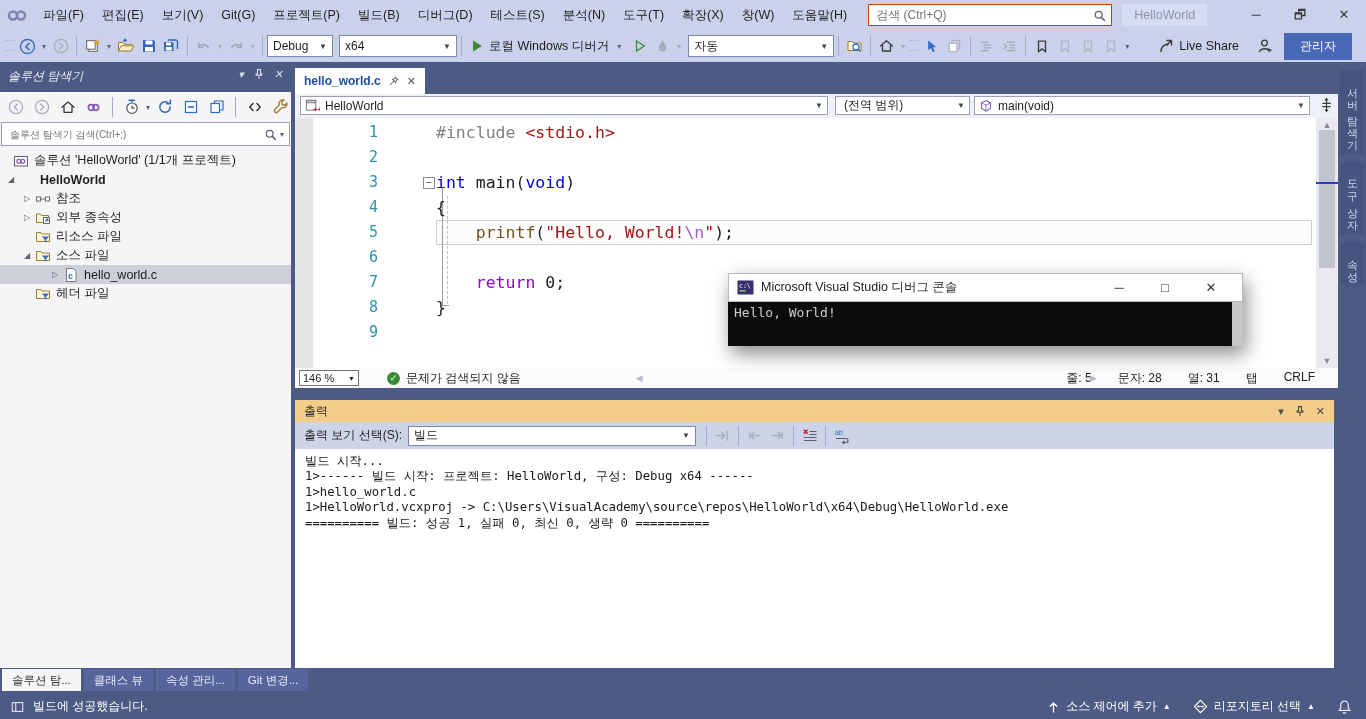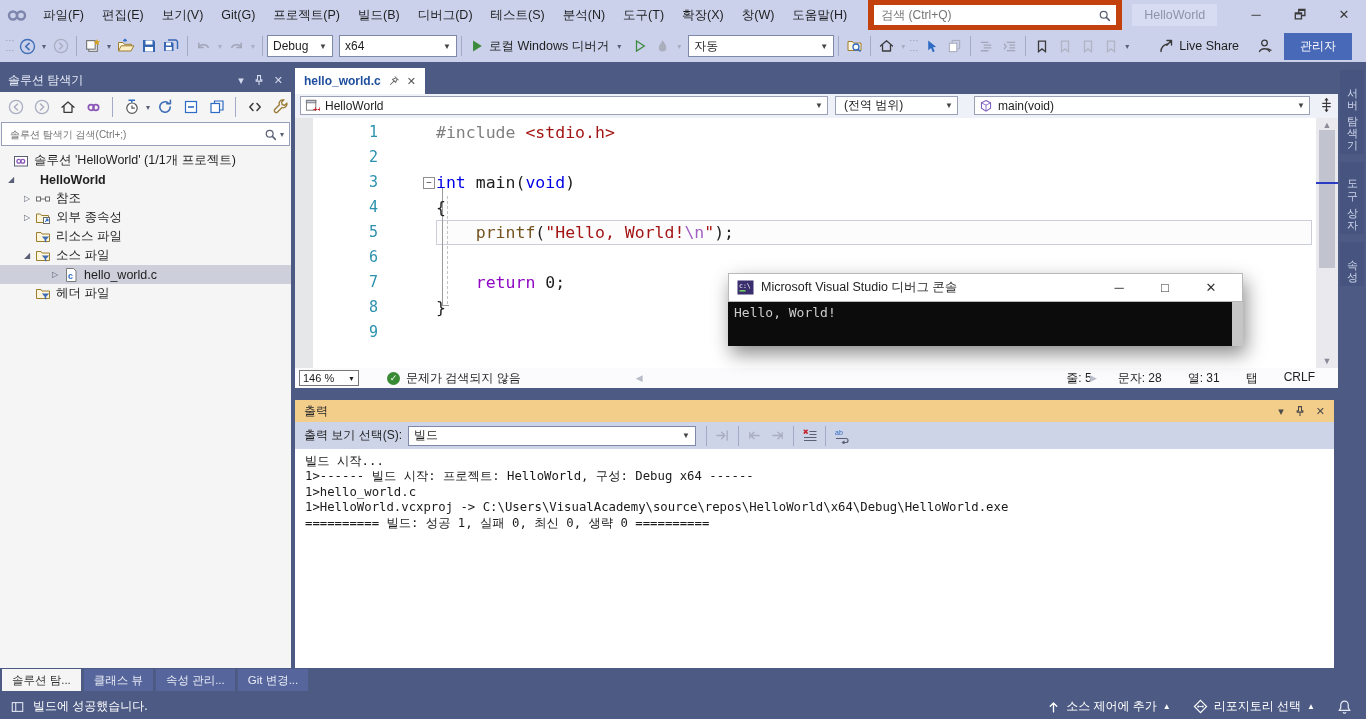--- a/index.html
+++ b/index.html
@@ -8,21 +8,21 @@
        -webkit-font-smoothing:antialiased;}
   .abs{position:absolute;}
   .icon{display:inline-flex;align-items:center;justify-content:center;}
   .icon svg{display:block;}
 
   
   #titlebar{left:0;top:0;width:1366px;height:30px;background:#CBD1EB;display:flex;align-items:center;}
   #vs-logo{width:34px;display:flex;justify-content:center;}
   #menu-items{display:flex;align-items:center;height:30px;}
   .menu-item{padding:0 9px;font-size:12.5px;color:#1E1E1E;line-height:30px;white-space:nowrap;}
-  #qsearch{margin-left:12px;width:232px;height:20px;background:#fff;border:6px solid #c2410c;
+  #qsearch{margin-left:12px;width:232px;height:20px;background:#fff;border:1px solid #c2410c;
            display:flex;align-items:center;padding:0 5px;}
   #qsearch input{border:0;outline:0;flex:1;font-size:12px;color:#767676;background:transparent;font-family:inherit;}
   #title-chip{margin-left:10px;padding:4px 12px;background:#D7DCF2;color:#8F94AB;font-size:12.5px;}
   #win-controls{margin-left:auto;display:flex;height:30px;}
   .winbtn{width:44px;text-align:center;line-height:30px;color:#3A3A3A;font-size:13px;}
 
   
   #toolbar{left:0;top:30px;width:1366px;height:32px;background:#CBD1EB;display:flex;align-items:center;padding:0 4px;box-sizing:border-box;}
   .grip{color:#9AA1C0;font-size:9px;letter-spacing:1px;margin:0 3px;writing-mode:vertical-rl;line-height:6px;}
   .tbtn{width:23px;height:24px;display:flex;align-items:center;justify-content:center;flex:none;}
@@ -31,21 +31,21 @@
   .tsep{width:1px;height:20px;background:#A3AAC8;margin:0 4px;flex:none;}
   .combo{height:22px;background:#fff;border:1px solid #7E88A8;display:flex;align-items:center;
          font-size:12px;color:#1E1E1E;padding:0 5px;box-sizing:border-box;flex:none;}
   .combo .arr{margin-left:auto;font-size:8px;color:#444;padding-left:6px;}
   .runbtn{display:flex;align-items:center;gap:5px;font-size:12.5px;color:#1E1E1E;margin:0 4px;flex:none;}
   #admin-btn{background:#4868B8;color:#fff;font-size:12px;padding:5px 16px;margin:0 10px 0 8px;flex:none;}
   #live-share{display:flex;align-items:center;gap:5px;font-size:12.5px;color:#1E1E1E;flex:none;margin-right:14px;}
 
   
   #sepanel{left:0;top:68px;width:291px;height:600px;background:#F5F5F5;display:flex;flex-direction:column;}
-  #se-header{height:24px;background:#4D5B84;color:#E8ECF8;font-size:12px;display:flex;align-items:center;padding:0 8px;}
+  #se-header{height:24px;background:#4D5B84;color:#E8ECF8;font-size:12px;display:flex;align-items:flex-start;padding:0 8px;font-style:italic;}
   #se-header .hicons{margin-left:auto;display:flex;gap:9px;align-items:center;color:#D5DBEF;font-size:11px;}
   #se-toolbar{height:30px;display:flex;align-items:center;gap:3px;padding:0 4px;background:#F5F5F5;}
   #se-search{height:22px;margin:0 1px 2px 1px;background:#fff;border:1px solid #989FB9;display:flex;align-items:center;padding:0 2px 0 6px;}
   #se-search input{border:0;outline:0;flex:1;font-size:10px;color:#767676;background:transparent;font-family:inherit;}
   #se-tree{flex:1;overflow:hidden;padding-top:3px;}
   .tree-row{height:19px;display:flex;align-items:center;font-size:12.5px;color:#1E1E1E;white-space:nowrap;}
   .tree-row.selected{background:#CDD0DB;}
   .expander{width:14px;text-align:center;font-size:8px;color:#5A5F75;flex:none;}
   .tree-ico{width:17px;height:16px;flex:none;margin-right:5px;}
   .tree-label.bold{font-weight:bold;}
@@ -526,21 +526,21 @@
       <span class="icon" style="margin-right:5px">
           <svg width="15" height="15" viewBox="0 0 16 16">
             <rect x="1.5" y="2.5" width="10" height="10.5" fill="#fff" stroke="#7A7A7A"></rect>
             <rect x="1.5" y="2.5" width="10" height="2.6" fill="#C5CAE3" stroke="#7A7A7A"></rect>
             <text x="8.5" y="14.5" font-size="8.5" font-weight="bold" fill="#C4262D" font-family="Liberation Sans,sans-serif">++</text>
           </svg>
         </span>
       <span>HelloWorld</span>
         <span class="arr">▼</span>
     </div>
-    <div class="navcombo" style="left:540px;width:123px">
+    <div class="navcombo" style="left:540px;width:135px">
       <span style="padding-left:4px">(전역 범위)</span>
         <span class="arr">▼</span>
     </div>
     <div class="navcombo" style="left:679px;width:336px">
       <span class="icon" style="margin-right:5px">
           <svg width="14" height="14" viewBox="0 0 16 16">
             <path d="M8 1.8 L13.2 4.4 V10.6 L8 13.8 L2.8 10.6 V4.4 Z" fill="none" stroke="#7B5CBF" stroke-width="1.2"></path>
             <path d="M2.8 4.4 L8 7 L13.2 4.4 M8 7 V13.8" fill="none" stroke="#7B5CBF" stroke-width="1"></path>
           </svg>
         </span>

